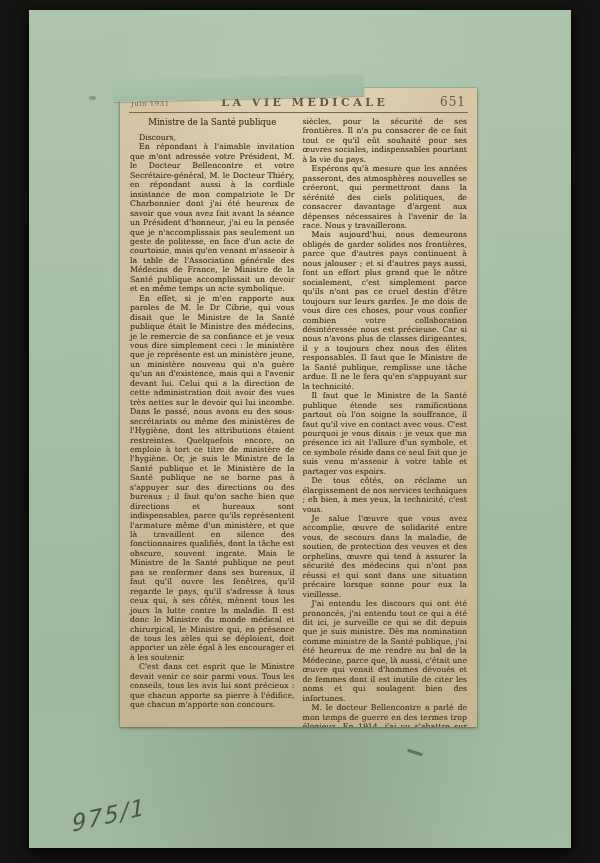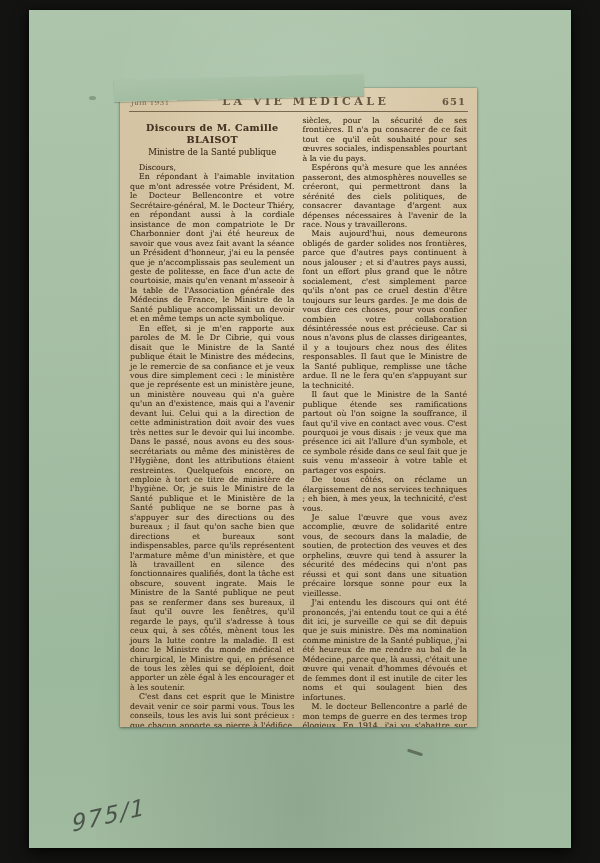--- a/index.html
+++ b/index.html
@@ -32,21 +32,21 @@
   }
   .clip-inner{padding:4px 7px 0 7px;}
   .masthead{
     display:flex;align-items:baseline;justify-content:space-between;
     font-size:8px;letter-spacing:1px;
     padding:3px 4px 2px 4px;
     color:#52412e;
   }
   .masthead .date{font-size:7px;opacity:.75;letter-spacing:.5px;}
   .masthead .journal{font-size:11px;letter-spacing:3.5px;font-weight:bold;opacity:.85;}
-  .masthead .pageno{font-size:10px;opacity:.85;font-weight:bold;}
+  .masthead .pageno{font-size:12px;opacity:.85;}
   .rule{height:1px;background:rgba(90,70,45,0.75);margin:1px 2px 4px 2px;}
   .columns{display:flex;gap:8px;padding:0 3px;}
   .col{width:170px;text-align:justify;font-size:7.8px;line-height:9.45px;
        text-shadow:0 0 0.4px rgba(70,45,25,0.45);}
   .col p{margin:0;text-indent:9px;}
   .col p.noindent{text-indent:0;}
   .article-title{
     text-align:center;font-weight:bold;font-size:9.5px;line-height:12px;
     margin:6px 0 1px 0;letter-spacing:.4px;
   }
@@ -89,21 +89,20 @@
       <div class="clip-inner">
         <div class="masthead">
           <span class="date">Juin 1931</span>
           <span class="journal">LA VIE MEDICALE</span>
           <span class="pageno">651</span>
         </div>
         <div class="rule"></div>
 
         <div class="columns">
           <div class="col">
-            <div class="article-title">Discours de M. Camille BLAISOT</div>
             <div class="article-subtitle">Ministre de la Santé publique</div>
             <p class="salutation">Discours,</p>
             <p>En répondant à l'aimable invitation que m'ont adressée votre Président, M. le Docteur Bellencontre et votre Secrétaire-général, M. le Docteur Thiéry, en répondant aussi à la cordiale insistance de mon compatriote le Dr Charbonnier dont j'ai été heureux de savoir que vous avez fait avant la séance un Président d'honneur, j'ai eu la pensée que je n'accomplissais pas seulement un geste de politesse, en face d'un acte de courtoisie, mais qu'en venant m'asseoir à la table de l'Association générale des Médecins de France, le Ministre de la Santé publique accomplissait un devoir et en même temps un acte symbolique.</p>
             <p>En effet, si je m'en rapporte aux paroles de M. le Dr Cibrie, qui vous disait que le Ministre de la Santé publique était le Ministre des médecins, je le remercie de sa confiance et je veux vous dire simplement ceci : le ministère que je représente est un ministère jeune, un ministère nouveau qui n'a guère qu'un an d'existence, mais qui a l'avenir devant lui. Celui qui a la direction de cette administration doit avoir des vues très nettes sur le devoir qui lui incombe. Dans le passé, nous avons eu des sous-secrétariats ou même des ministères de l'Hygiène, dont les attributions étaient restreintes. Quelquefois encore, on emploie à tort ce titre de ministère de l'hygiène. Or, je suis le Ministre de la Santé publique et le Ministère de la Santé publique ne se borne pas à s'appuyer sur des directions ou des bureaux ; il faut qu'on sache bien que directions et bureaux sont indispensables, parce qu'ils représentent l'armature même d'un ministère, et que là travaillent en silence des fonctionnaires qualifiés, dont la tâche est obscure, souvent ingrate. Mais le Ministre de la Santé publique ne peut pas se renfermer dans ses bureaux, il faut qu'il ouvre les fenêtres, qu'il regarde le pays, qu'il s'adresse à tous ceux qui, à ses côtés, mènent tous les jours la lutte contre la maladie. Il est donc le Ministre du monde médical et chirurgical, le Ministre qui, en présence de tous les zèles qui se déploient, doit apporter un zèle égal à les encourager et à les soutenir.</p>
             <p>C'est dans cet esprit que le Ministre devait venir ce soir parmi vous. Tous les conseils, tous les avis lui sont précieux : que chacun apporte sa pierre à l'édifice, que chacun m'apporte son concours.</p>
 
           </div>
           <div class="col">
             <p class="noindent">siècles, pour la sécurité de ses frontières. Il n'a pu consacrer de ce fait tout ce qu'il eût souhaité pour ses œuvres sociales, indispensables pourtant à la vie du pays.</p>
             <p>Espérons qu'à mesure que les années passeront, des atmosphères nouvelles se créeront, qui permettront dans la sérénité des ciels politiques, de consacrer davantage d'argent aux dépenses nécessaires à l'avenir de la race. Nous y travaillerons.</p>

